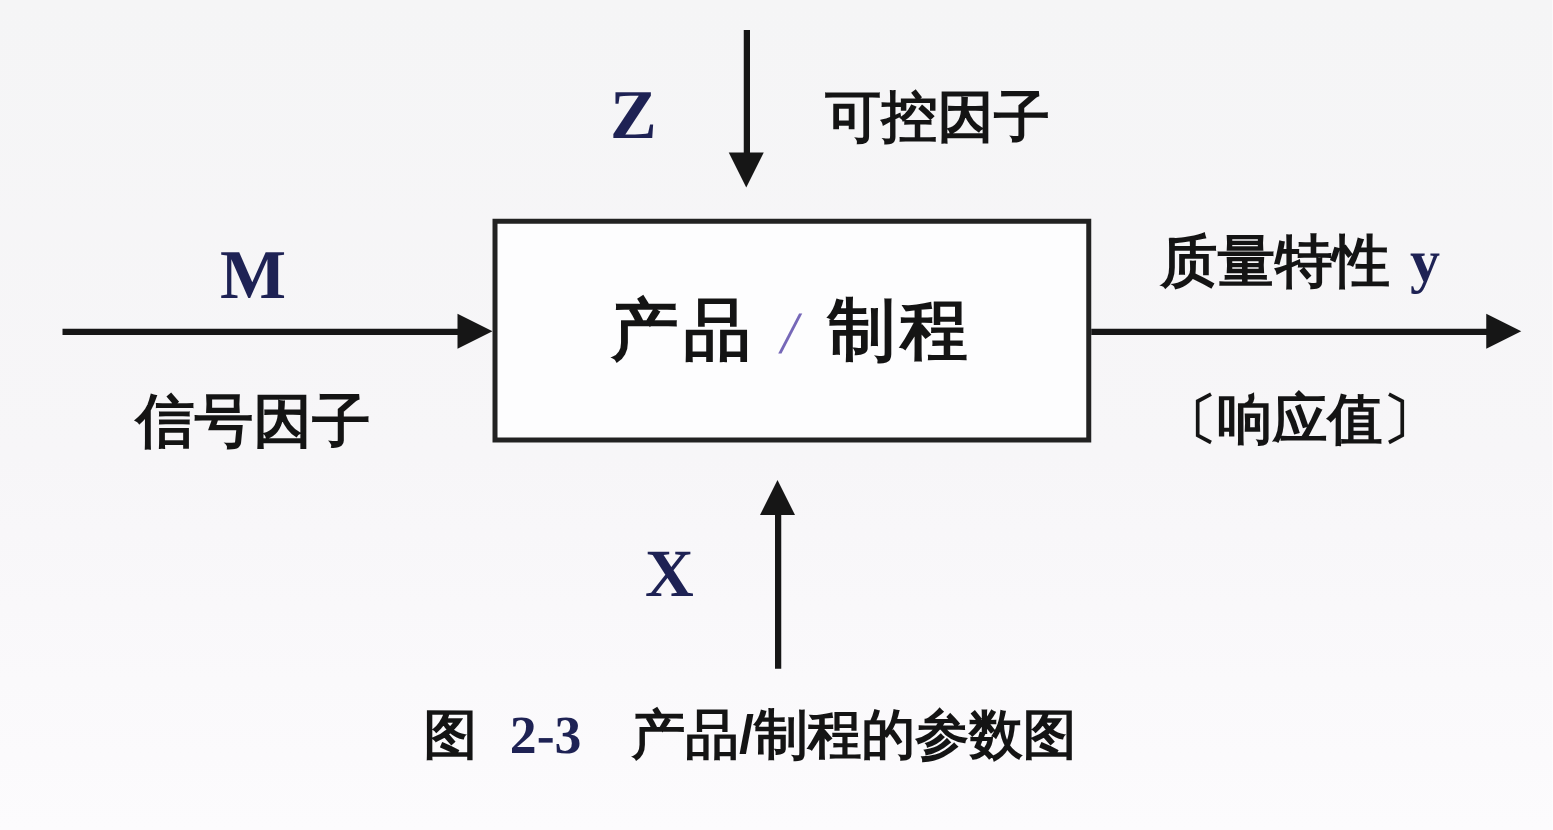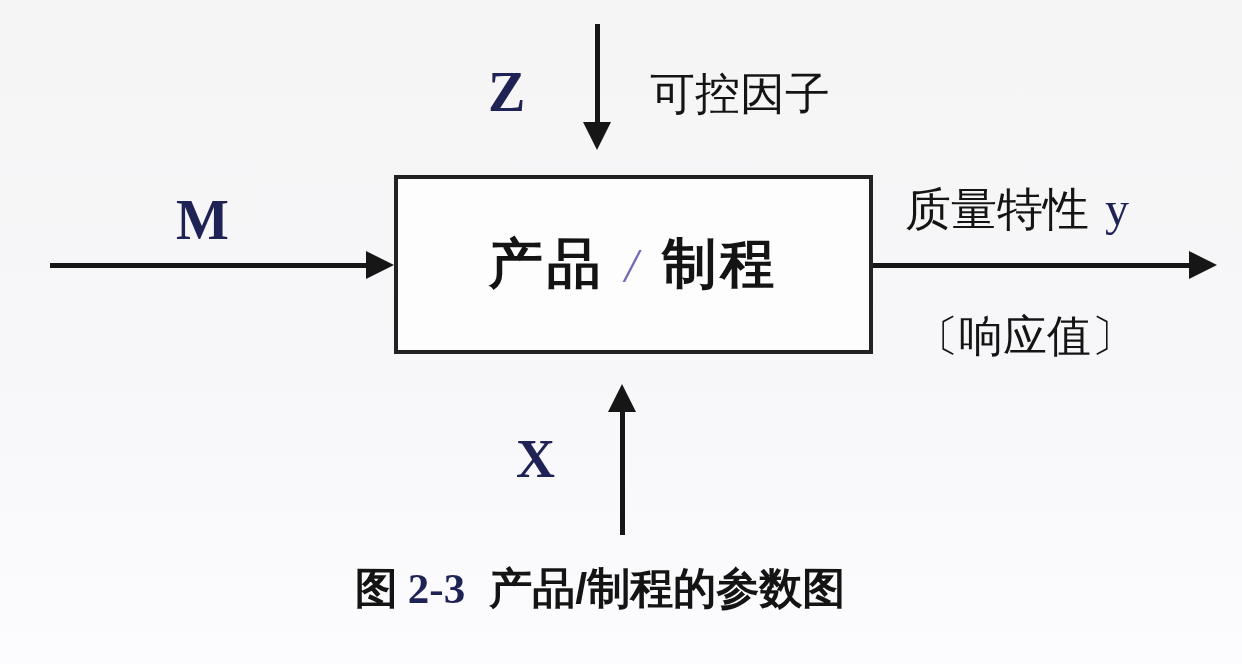--- a/index.html
+++ b/index.html
@@ -82,23 +82,23 @@
   .var-letter {
     position: absolute;
     font-family: "Liberation Serif", "DejaVu Serif", serif;
     font-weight: 700;
     color: #1e2254;
     line-height: 1;
   }
   
   .cn-label {
     position: absolute;
-    font-weight: 400;
+    font-weight: 700;
     color: #141414;
-    text-align: left;
+    text-align: center;
     white-space: nowrap;
   }
   .label-top    { left: 650px; top: 66px;  width: 200px; font-size: 45px; line-height: 56px; }
   .label-left   { left: 100px; top: 310px; width: 205px; font-size: 47px; line-height: 54px; }
   .label-bottom { left: 670px; top: 437px; width: 205px; font-size: 46px; line-height: 54px; }
   .label-right-top {
     left: 905px; top: 183px; width: 270px;
     font-size: 46px; line-height: 52px;
   }
   .label-right-top .y-var {
@@ -115,37 +115,38 @@
     text-align: center;
     font-weight: 700;
     font-size: 43px;
     line-height: 52px;
     color: #141414;
     white-space: nowrap;
   }
   .caption .fig-number {
     font-family: "Liberation Serif", "DejaVu Serif", serif;
     color: #1e2254;
-    margin: 0 10px;
+    margin: 0 26px;
   }
   .caption .fig-title { margin-left: 14px; }
 </style>
 </head>
 <body>
 
 <div class="stage">
 
   <div class="vline" style="left:595px; top:24px; height:100px;"></div>
   <div class="head-down" style="left:583px; top:122px;"></div>
   <div class="var-letter" style="left:488px; top:64px; font-size:56px;">Z</div>
   <div class="cn-label label-top">可控因子</div>
 
   <div class="hline" style="left:50px; top:263px; width:318px;"></div>
   <div class="head-right" style="left:366px; top:251px;"></div>
   <div class="var-letter" style="left:176px; top:192px; font-size:56px;">M</div>
+  <div class="cn-label label-left">信号因子</div>
 
   <div class="process-box">
     <div class="box-text">
       <span>产品</span><span class="slash">/</span><span>制程</span>
     </div>
   </div>
 
   <div class="hline" style="left:873px; top:263px; width:318px;"></div>
   <div class="head-right" style="left:1189px; top:251px;"></div>
   <div class="cn-label label-right-top">

